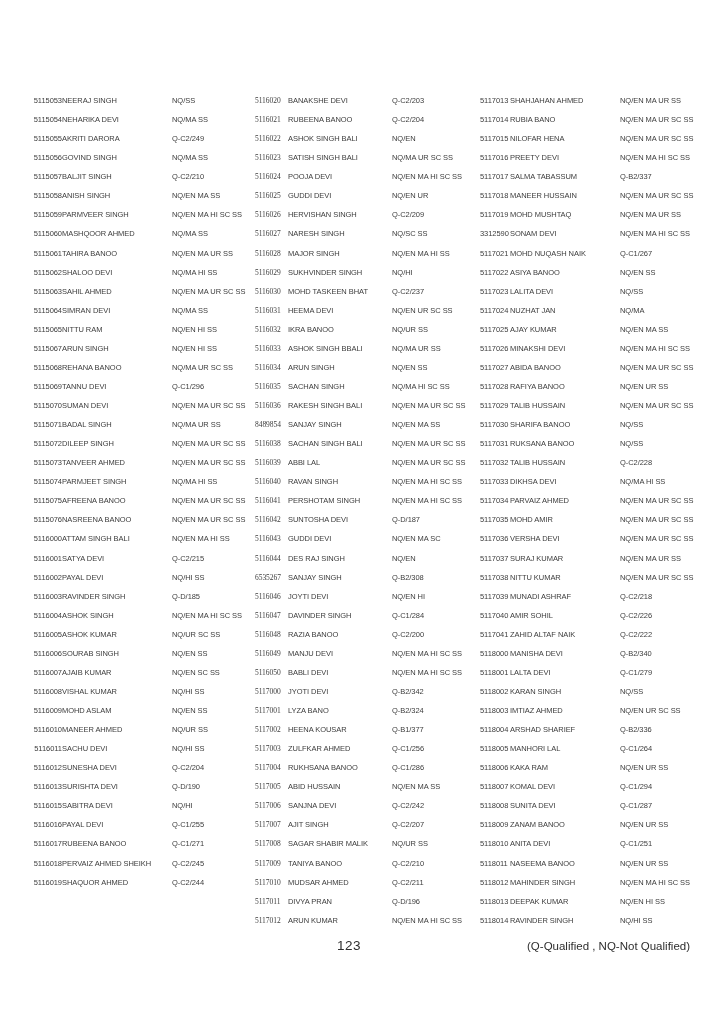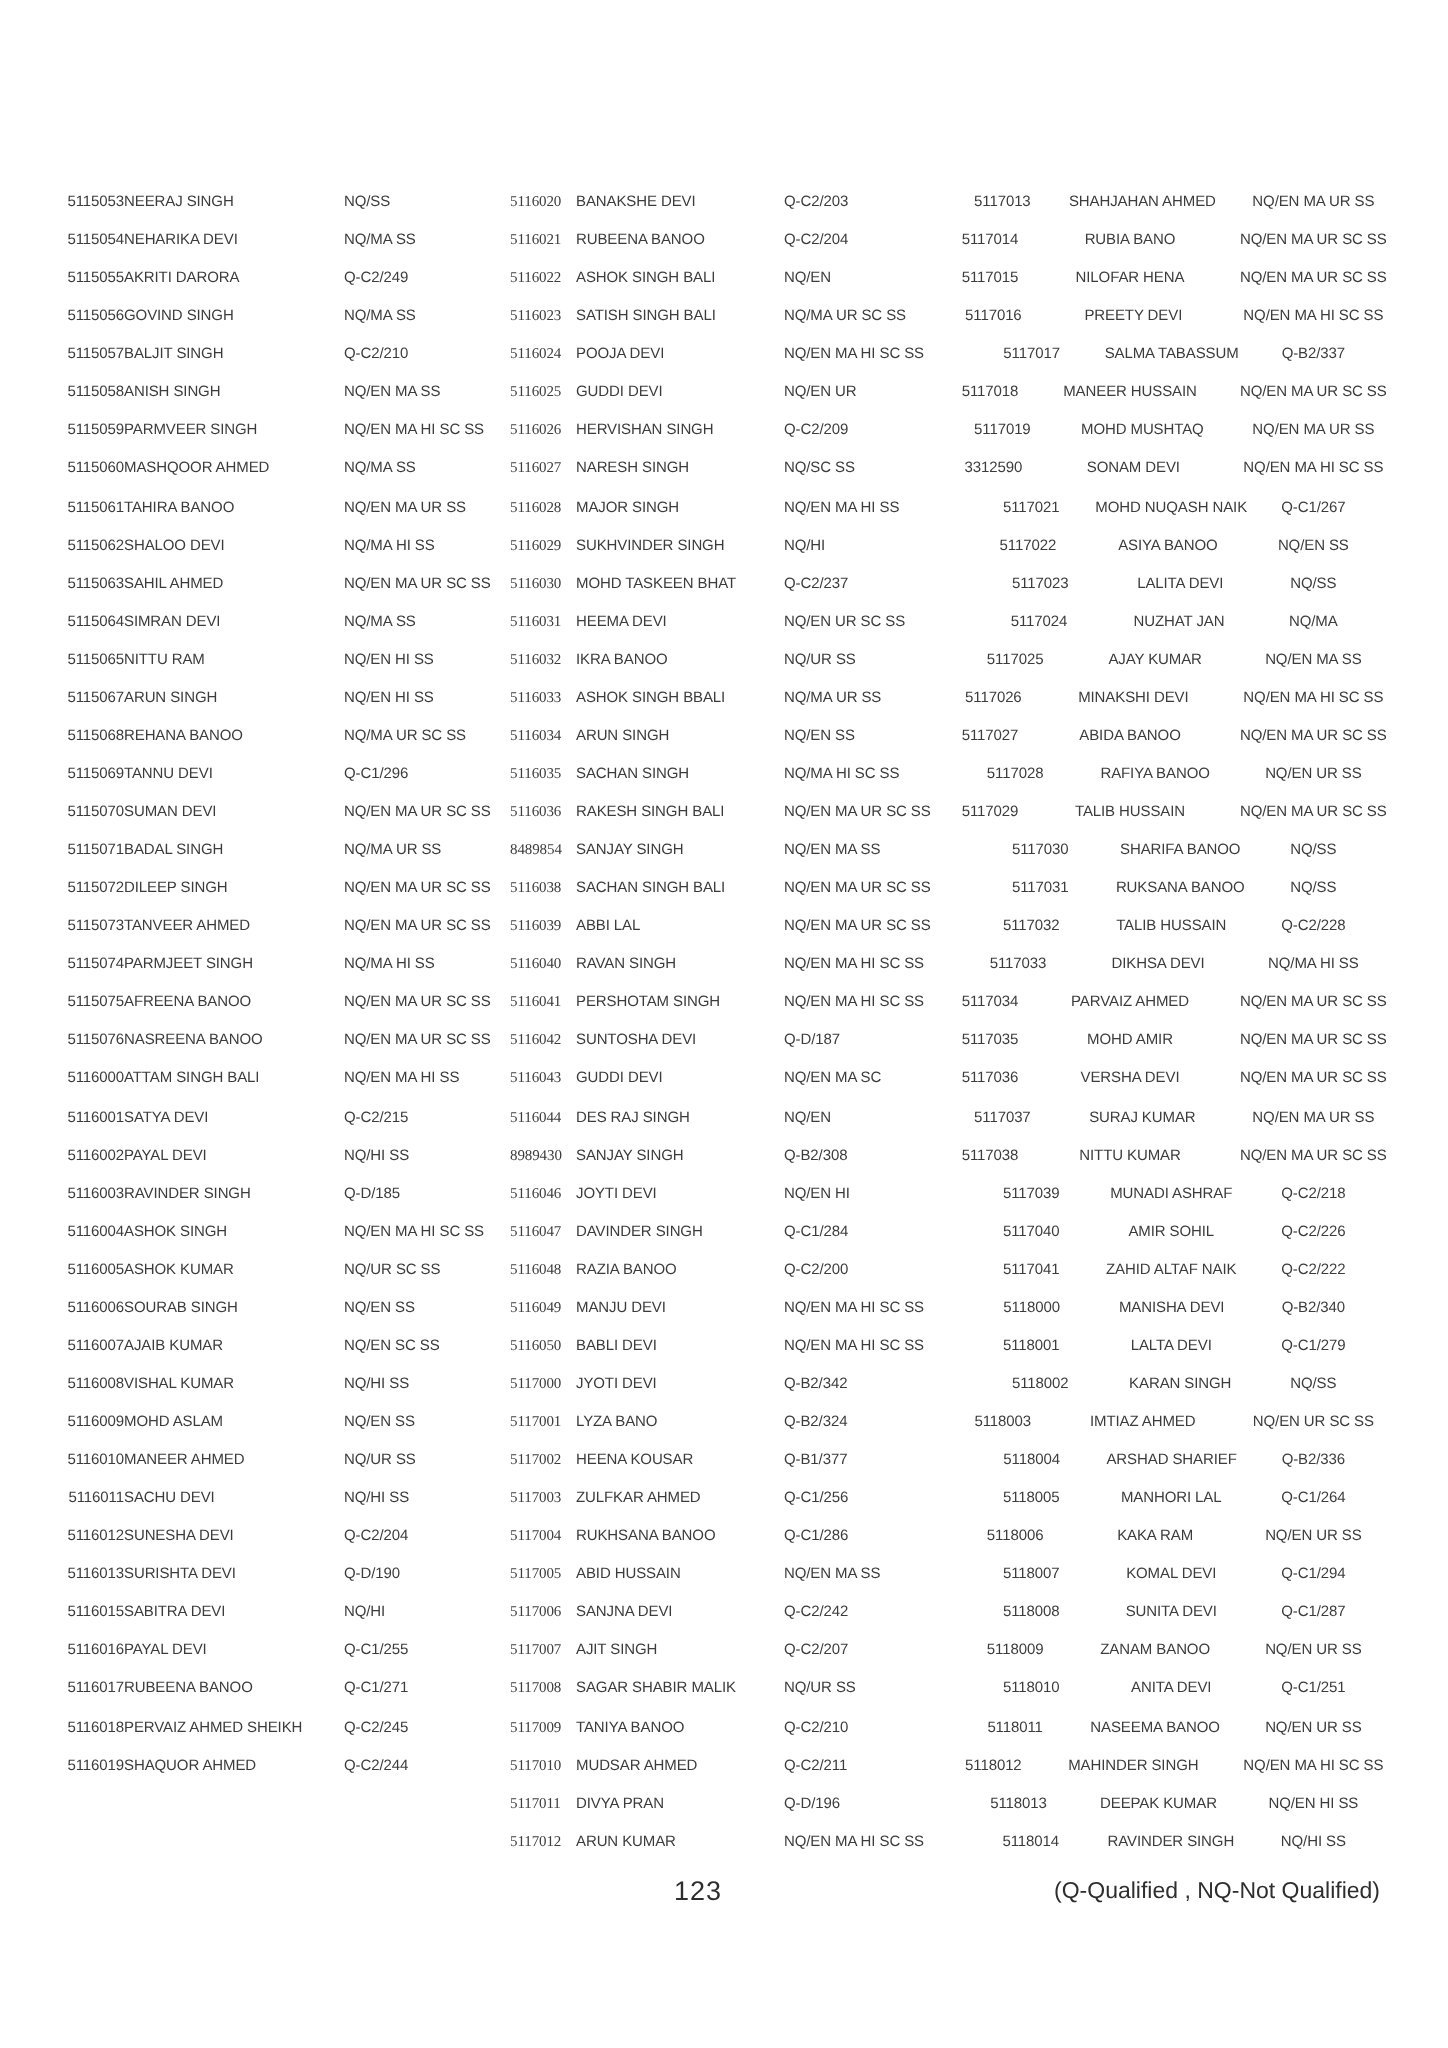--- a/index.html
+++ b/index.html
@@ -9,21 +9,21 @@
     background:#ffffff;
     overflow:hidden;
     font-family:"Liberation Sans", sans-serif;
   }
   .colgroup{
     position:absolute;
     top:93px;
   }
   .colgroup.c0{left:28px;}
   .colgroup.c1{left:255px;}
-  .colgroup.c2{left:480px;text-align:center;}
+  .colgroup.c2{left:480px;}
   .row{
     height:19.07px;
     white-space:nowrap;
     color:#3c3c3c;
   }
   .cell{
     display:inline-block;
     font-size:7.5px;
     letter-spacing:-0.05px;
     vertical-align:top;
@@ -120,21 +120,21 @@
       <div class="row"><span class="cell roll">5116035</span><span class="cell name">SACHAN SINGH</span><span class="cell result">NQ/MA HI SC SS</span></div>
       <div class="row"><span class="cell roll">5116036</span><span class="cell name">RAKESH SINGH BALI</span><span class="cell result">NQ/EN MA UR SC SS</span></div>
       <div class="row"><span class="cell roll">8489854</span><span class="cell name">SANJAY SINGH</span><span class="cell result">NQ/EN MA SS</span></div>
       <div class="row"><span class="cell roll">5116038</span><span class="cell name">SACHAN SINGH BALI</span><span class="cell result">NQ/EN MA UR SC SS</span></div>
       <div class="row"><span class="cell roll">5116039</span><span class="cell name">ABBI LAL</span><span class="cell result">NQ/EN MA UR SC SS</span></div>
       <div class="row"><span class="cell roll">5116040</span><span class="cell name">RAVAN SINGH</span><span class="cell result">NQ/EN MA HI SC SS</span></div>
       <div class="row"><span class="cell roll">5116041</span><span class="cell name">PERSHOTAM SINGH</span><span class="cell result">NQ/EN MA HI SC SS</span></div>
       <div class="row"><span class="cell roll">5116042</span><span class="cell name">SUNTOSHA DEVI</span><span class="cell result">Q-D/187</span></div>
       <div class="row"><span class="cell roll">5116043</span><span class="cell name">GUDDI DEVI</span><span class="cell result">NQ/EN MA SC</span></div>
       <div class="row"><span class="cell roll">5116044</span><span class="cell name">DES RAJ SINGH</span><span class="cell result">NQ/EN</span></div>
-      <div class="row"><span class="cell roll">8989430</span><span class="cell name">SANJAY SINGH</span><span class="cell result">Q-B2/308</span></div>
+      <div class="row"><span class="cell roll">6535267</span><span class="cell name">SANJAY SINGH</span><span class="cell result">Q-B2/308</span></div>
       <div class="row"><span class="cell roll">5116046</span><span class="cell name">JOYTI DEVI</span><span class="cell result">NQ/EN HI</span></div>
       <div class="row"><span class="cell roll">5116047</span><span class="cell name">DAVINDER SINGH</span><span class="cell result">Q-C1/284</span></div>
       <div class="row"><span class="cell roll">5116048</span><span class="cell name">RAZIA BANOO</span><span class="cell result">Q-C2/200</span></div>
       <div class="row"><span class="cell roll">5116049</span><span class="cell name">MANJU DEVI</span><span class="cell result">NQ/EN MA HI SC SS</span></div>
       <div class="row"><span class="cell roll">5116050</span><span class="cell name">BABLI DEVI</span><span class="cell result">NQ/EN MA HI SC SS</span></div>
       <div class="row"><span class="cell roll">5117000</span><span class="cell name">JYOTI DEVI</span><span class="cell result">Q-B2/342</span></div>
       <div class="row"><span class="cell roll">5117001</span><span class="cell name">LYZA BANO</span><span class="cell result">Q-B2/324</span></div>
       <div class="row"><span class="cell roll">5117002</span><span class="cell name">HEENA KOUSAR</span><span class="cell result">Q-B1/377</span></div>
       <div class="row"><span class="cell roll">5117003</span><span class="cell name">ZULFKAR AHMED</span><span class="cell result">Q-C1/256</span></div>
       <div class="row"><span class="cell roll">5117004</span><span class="cell name">RUKHSANA BANOO</span><span class="cell result">Q-C1/286</span></div>

